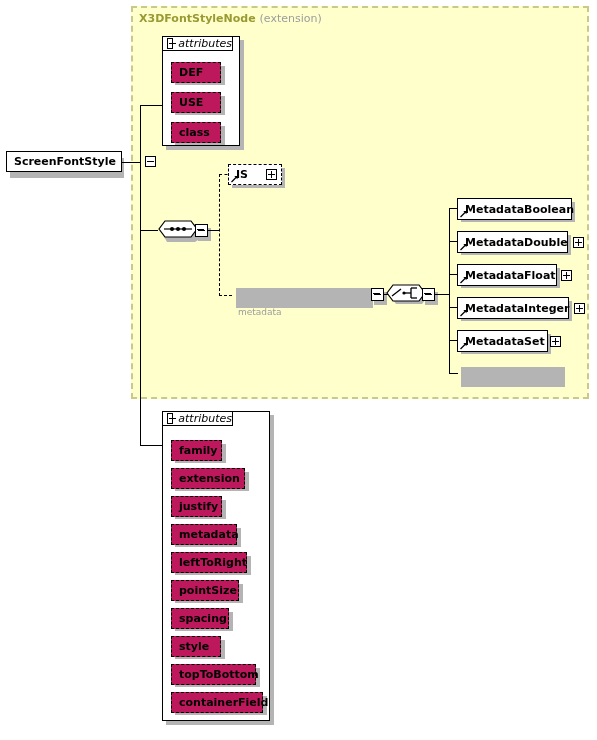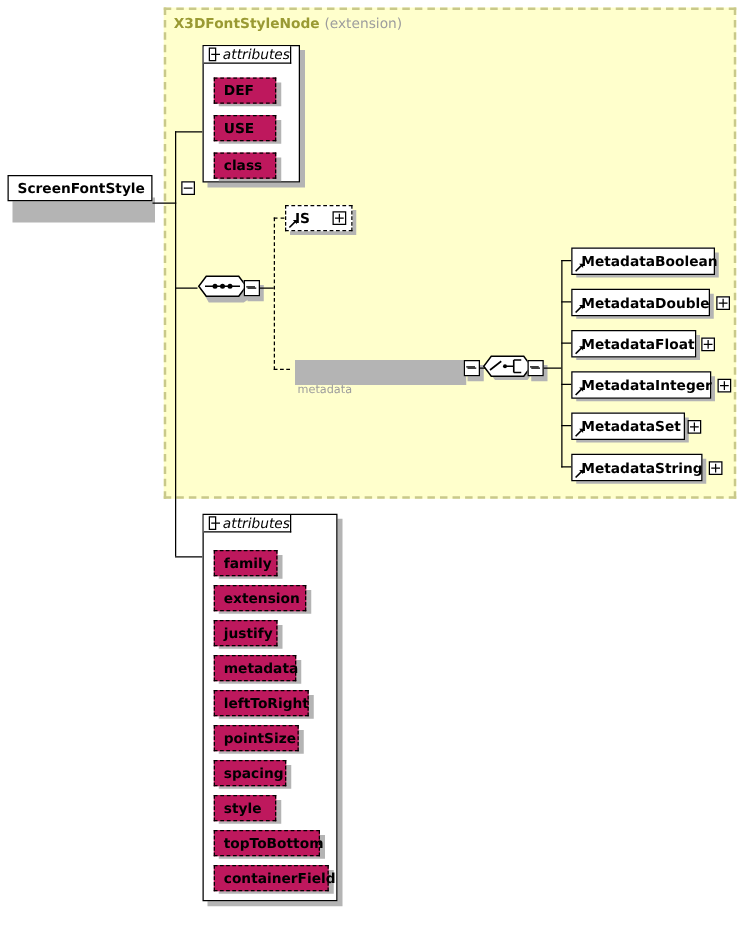--- a/index.html
+++ b/index.html
@@ -223,21 +223,21 @@
 
 <div id="diagram">
 
   <div class="ext-panel"></div>
   <div class="ext-title">
     <span>X3DFontStyleNode</span>
     <span class="ext-kind">(extension)</span>
   </div>
 
   <div class="shadow" style="left:10px; top:158px; width:114px; height:20px;"></div>
-  <div class="node solid" style="left:6px; top:140px; width:116px; height:21px;gap:24px;">
+  <div class="node solid" style="left:6px; top:151px; width:116px; height:21px;gap:24px;">
     <span class="nlabel">ScreenFontStyle</span>
     <span class="pm-inner" style="margin-left:auto;"></span>
   </div>
 
   <div class="line-h" style="left:122px; top:162px; width:19px;"></div>
 
   <div class="line-v" style="left:140px; top:105px; height:340px;"></div>
 
   <div class="line-h" style="left:140px; top:105px; width:22px;"></div>
 
@@ -379,28 +379,20 @@
   <div class="node solid" style="left:457px; top:330px; width:91px;">
     <span class="nlabel">MetadataSet</span>
     <span class="pm-inner plus" style="margin-left:auto;"></span>
     <svg class="refarrow" viewBox="0 0 8 8">
       <path d="M0.5,7 L6,1.5" stroke="#000" stroke-width="1.3" fill="none"></path>
       <path d="M6.5,1 L6.5,4.3 L3.3,1 Z" fill="#000"></path>
     </svg>
   </div>
 
   <div class="shadow" style="left:461px; top:367px; width:104px; height:20px;"></div>
-  <div class="node solid" style="left:457px; top:363px; width:105px;">
-    <span class="nlabel">MetadataString</span>
-    <span class="pm-inner plus" style="margin-left:auto;"></span>
-    <svg class="refarrow" viewBox="0 0 8 8">
-      <path d="M0.5,7 L6,1.5" stroke="#000" stroke-width="1.3" fill="none"></path>
-      <path d="M6.5,1 L6.5,4.3 L3.3,1 Z" fill="#000"></path>
-    </svg>
-  </div>
 
   <div class="shadow" style="left:166px; top:415px; width:108px; height:310px;"></div>
   <div class="attrbox" style="left:162px; top:411px; width:108px; height:310px;">
     <div class="attrbox-tab" style="width:70px;">
       <span class="pm" style="position:relative; left:0; top:0;"></span>
       <span class="attr-tab-label">attributes</span>
     </div>
   </div>
 
   <div class="shadow" style="left:175px; top:444px; width:51px; height:19px;"></div>

